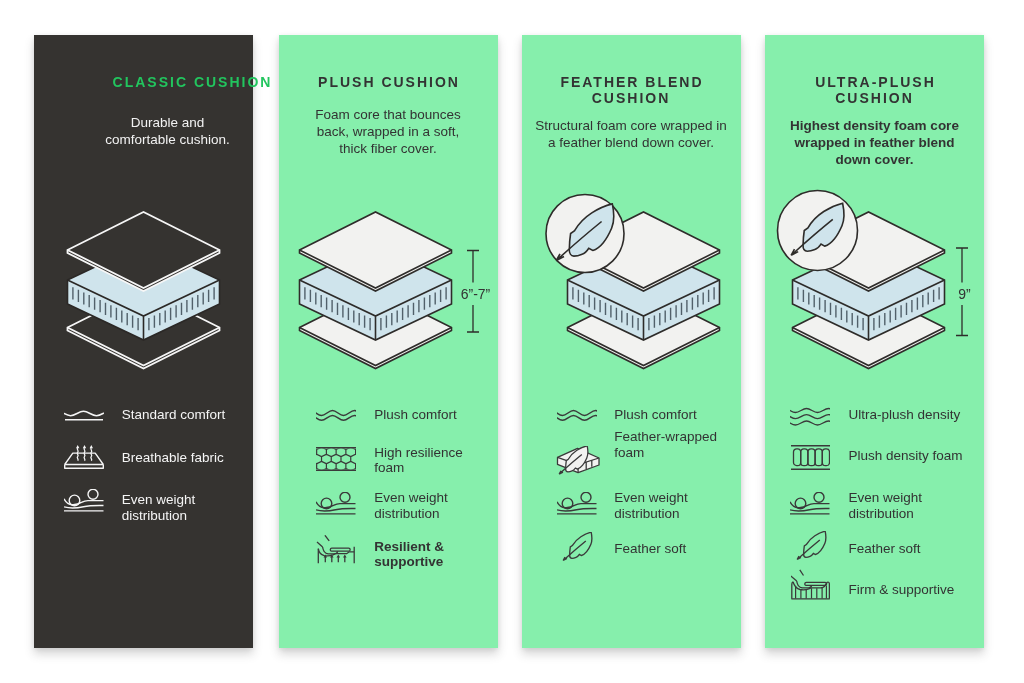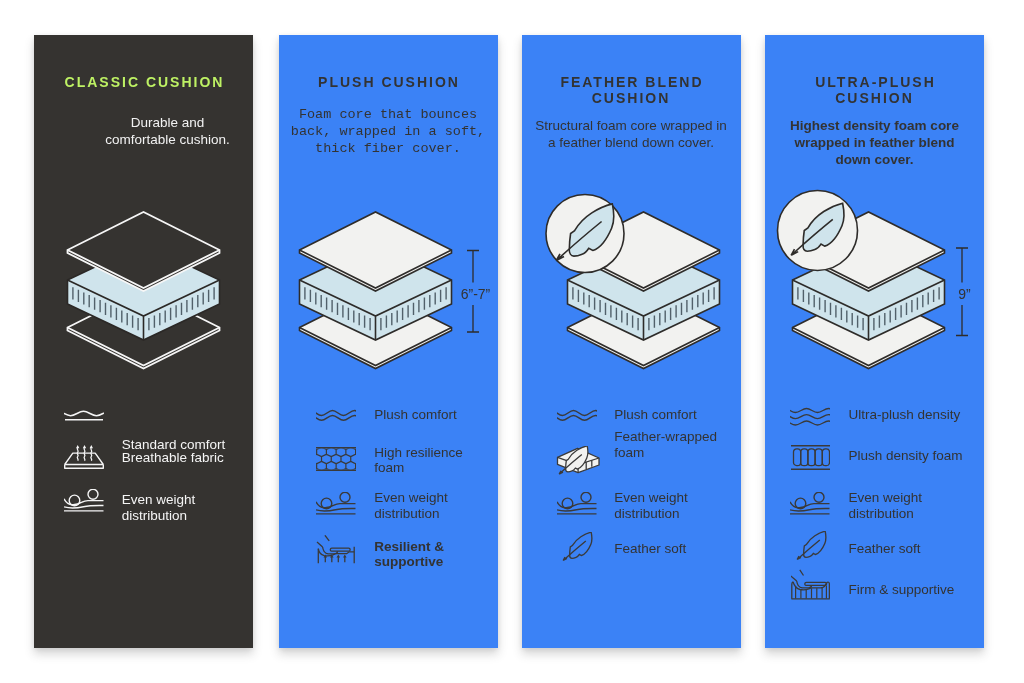--- a/index.html
+++ b/index.html
@@ -1,23 +1,23 @@
 <!DOCTYPE html>
 <html><head>
 <meta charset="utf-8">
 <style>
   html,body{margin:0;padding:0;}
   body{width:1024px;height:683px;background:#ffffff;position:relative;overflow:hidden;
        font-family:"Liberation Sans",sans-serif;}
-  .card{position:absolute;top:35px;width:219px;height:613px;background:#3b82f6;
+  .card{position:absolute;top:35px;width:219px;height:613px;background:#86efac;
         box-shadow:0 6px 9px rgba(70,70,70,.22), 0 1px 4px rgba(70,70,70,.10);}
   .card.dark{background:#353330;}
   .title{position:absolute;top:40px;text-indent:2px;left:0;width:100%;text-align:center;
          font-size:14px;font-weight:bold;letter-spacing:2px;line-height:15.5px;color:#333;}
-  .dark .title{color:#bef264;}
+  .dark .title{color:#22c55e;padding-left:48px;}
   .sub{position:absolute;left:0;width:100%;text-align:center;font-size:13.5px;
        line-height:17px;color:#333;}
   .dark .sub{color:#f2f2f2;}
   .diag{position:absolute;left:0;top:150px;width:219px;height:195px;}
   .icn{position:absolute;}
   .tx{position:absolute;font-size:13.5px;line-height:15.5px;color:#333;white-space:nowrap;}
   .dark .tx{color:#f5f5f5;}
 </style>
 </head>
 <body>
@@ -46,21 +46,21 @@
       <path d="M-76 65 0 103 76 65"></path>
     </g>
   </svg>
 
   <svg class="icn" style="left:30px;top:371px;" width="40" height="15" viewBox="0 0 40 15">
     <g fill="none" stroke="#f5f5f5" stroke-width="1.5">
       <path d="M-6.5 5.3C-1.77 5.3 1.77 9.7 6.5 9.7S14.77 5.3 19.5 5.3 27.77 9.7 32.5 9.7 40.77 5.3 45.5 5.3"></path>
       <path d="M1 13.7H39"></path>
     </g>
   </svg>
-  <div class="tx" style="left:87.7px;top:372.1px;margin-top:30px;">Standard comfort</div>
+  <div class="tx" style="left:87.7px;top:372.1px;">Standard comfort</div>
 
   <svg class="icn" style="left:30px;top:408.7px;" width="41" height="25" viewBox="0 0 41 25">
     <g fill="none" stroke="#f5f5f5" stroke-width="1.4">
       <path d="M0.7 20.5 8.8 9.1H31.2L39.3 20.5M0.7 20.5V24.3H39.3V20.5M0.7 20.5H39.3" stroke-linejoin="round"></path>
       <path d="M13.7 16.8c1.6-1.3-1.6-3 0-4.3 1.6-1.3-1.6-3 0-4.3 1.6-1.3-1.6-3 0-4.3M20.5 16.8c1.6-1.3-1.6-3 0-4.3 1.6-1.3-1.6-3 0-4.3 1.6-1.3-1.6-3 0-4.3M27.3 16.8c1.6-1.3-1.6-3 0-4.3 1.6-1.3-1.6-3 0-4.3 1.6-1.3-1.6-3 0-4.3" stroke-width="1.3"></path>
       <path d="M12 4.3 13.7 1.1 15.4 4.3ZM18.8 4.3 20.5 1.1 22.2 4.3ZM25.6 4.3 27.3 1.1 29 4.3Z" fill="#f5f5f5" stroke="none"></path>
     </g>
   </svg>
   <div class="tx" style="left:87.7px;top:415.3px;text-align:right;">Breathable fabric</div>
 
@@ -71,21 +71,21 @@
       <path d="M0 9.8 C2 13.6 4.5 15.4 8 15.7 C12 16 15.5 14.6 18 13.2 C19.5 12.3 21.5 11.6 24 11.6 L39.5 11.6"></path>
       <path d="M0 17.9 C6 19.5 12 19.3 19.5 17.7 C25 16.5 30 16.3 39.5 16.5"></path>
       <path d="M0 21.9H39.5"></path>
     </g>
   </svg>
   <div class="tx" style="left:87.7px;top:457.1px;">Even weight<br>distribution</div>
 </div>
 
 <div class="card" style="left:278.5px;">
   <div class="title">PLUSH CUSHION</div>
-  <div class="sub" style="top:70.6px;font-family:Liberation Mono, monospace;">Foam core that bounces<br>back, wrapped in a soft,<br>thick fiber cover.</div>
+  <div class="sub" style="top:70.6px;">Foam core that bounces<br>back, wrapped in a soft,<br>thick fiber cover.</div>
   <svg class="diag" viewBox="0 0 219 195">
     <g transform="translate(96.5,0)" fill="none" stroke="#2e2c2a" stroke-width="1.6">
       <path d="M-76 142.5 0 104.5 76 142.5 76 145.5 0 183.5 -76 145.5Z" fill="#f2f2f0"></path>
       <path d="M-76 142.5 0 180.5 76 142.5"></path>
       <path d="M-76 95 0 59 76 95 76 119 0 155 -76 119Z" fill="#cfe4ec"></path>
       <path d="M-76 95 0 131 76 95M0 131V155"></path>
       <path stroke="#51606a" stroke-width="1.4" d="M-70.6 102.3v12.2M-65.1 104.8v12.2M-59.7 107.4v12.2M-54.3 110.0v12.2M-48.9 112.6v12.2M-43.4 115.1v12.2M-38.0 117.7v12.2M-32.6 120.3v12.2M-27.1 122.8v12.2M-21.7 125.4v12.2M-16.3 128.0v12.2M-10.9 130.6v12.2M-5.4 133.1v12.2M70.6 102.3v12.2M65.1 104.8v12.2M59.7 107.4v12.2M54.3 110.0v12.2M48.9 112.6v12.2M43.4 115.1v12.2M38.0 117.7v12.2M32.6 120.3v12.2M27.1 122.8v12.2M21.7 125.4v12.2M16.3 128.0v12.2M10.9 130.6v12.2M5.4 133.1v12.2"></path>
       <path d="M-76 65 0 27 76 65 76 68 0 106 -76 68Z" fill="#f2f2f0"></path>
       <path d="M-76 65 0 103 76 65"></path>
     </g>

